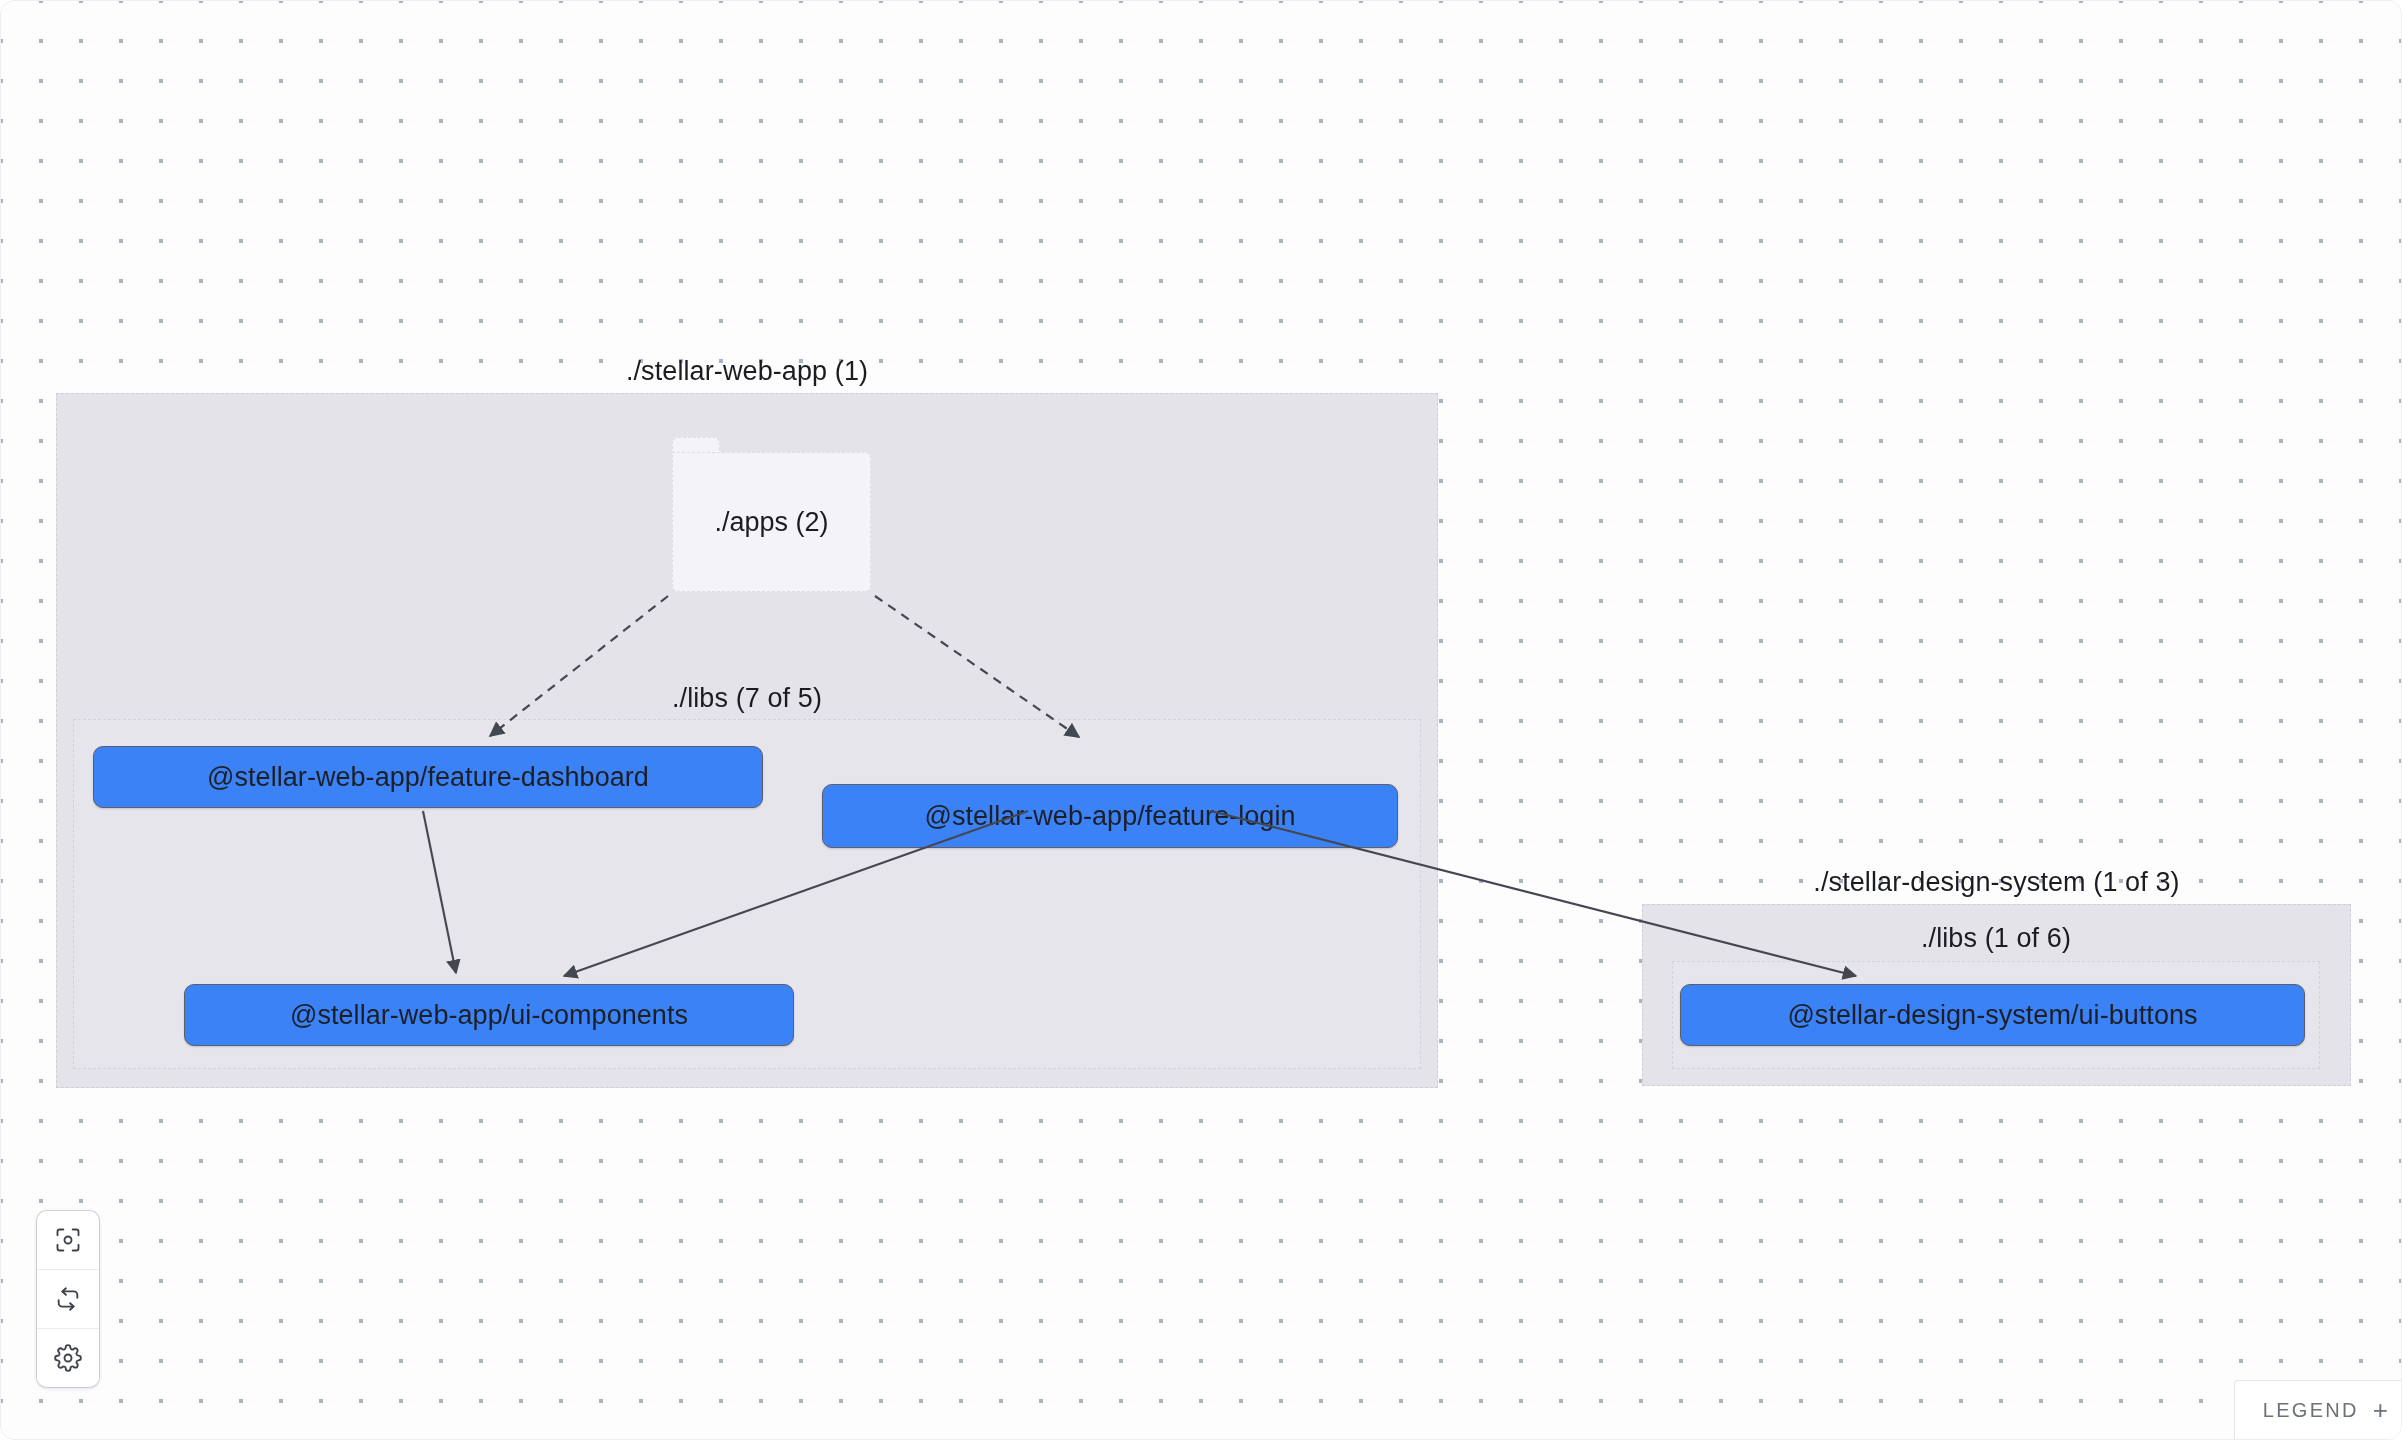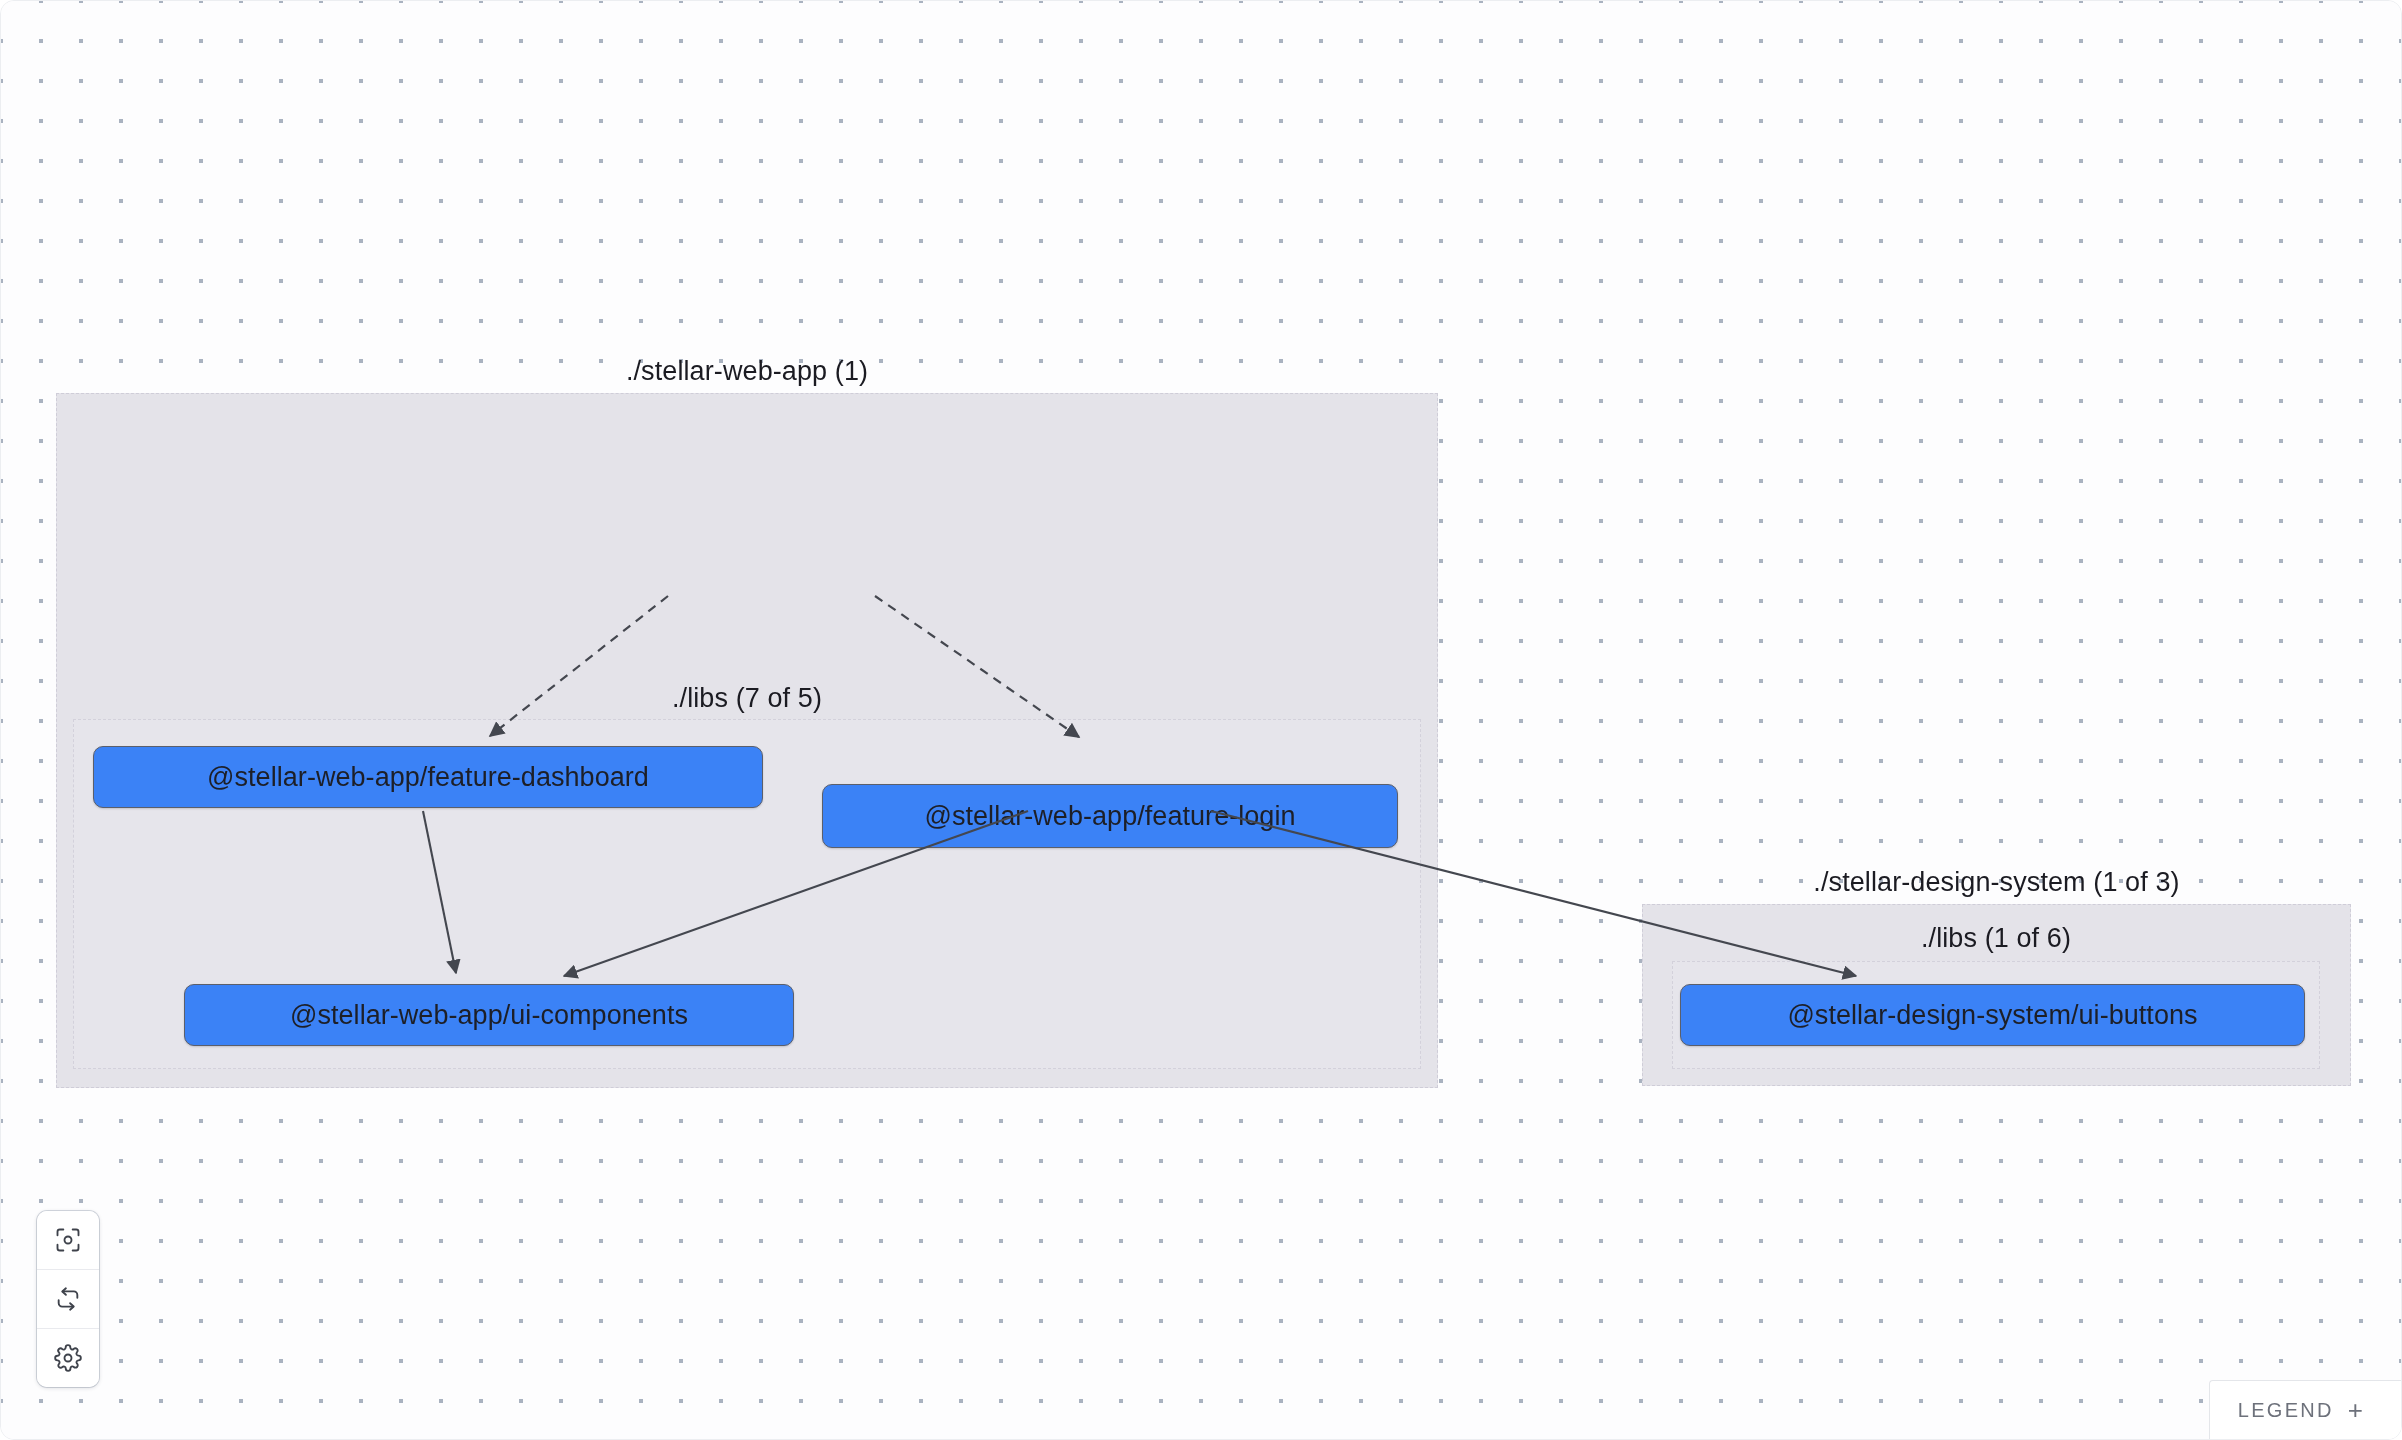--- a/index.html
+++ b/index.html
@@ -158,21 +158,21 @@
 
   
   #legend {
     position: absolute;
     right: 0;
     bottom: 0;
     background: #ffffff;
     border-top: 1px solid #e4e6ea;
     border-left: 1px solid #e4e6ea;
     border-top-left-radius: 4px;
-    padding: 16px 38px 16px 28px;
+    padding: 16px 13px 16px 28px;
     display: flex;
     align-items: center;
     gap: 14px;
     cursor: pointer;
   }
   #legend .legend-text {
     font-size: 20px;
     letter-spacing: 2.3px;
     color: #6d717b;
   }
@@ -194,20 +194,24 @@
     <div class="container-label" style="left:55px; top:355px; width:1382px;">./stellar-web-app (1)</div>
 
     <div class="container-group" style="left:55px; top:392px; width:1382px; height:695px;">
       <div class="container-box"></div>
     </div>
 
     <div class="container-label" style="left:72px; top:682px; width:1348px;">./libs (7 of 5)</div>
 
     <div class="subcontainer-box" style="left:72px; top:718px; width:1348px; height:350px;"></div>
 
+    <div class="folder-node" style="left:671px; top:436px; width:199px; height:155px;">
+      <div class="folder-tab"></div>
+      <div class="folder-body">./apps (2)</div>
+    </div>
 
     <div class="node" style="left:92px; top:745px; width:670px; height:62px;">
       <span>@stellar-web-app/feature-dashboard</span>
     </div>
 
     <div class="node" style="left:821px; top:783px; width:576px; height:64px;">
       <span>@stellar-web-app/feature-login</span>
     </div>
 
     <div class="node" style="left:148px; top:983px; width:610px; height:62px;margin-left:35px;">

